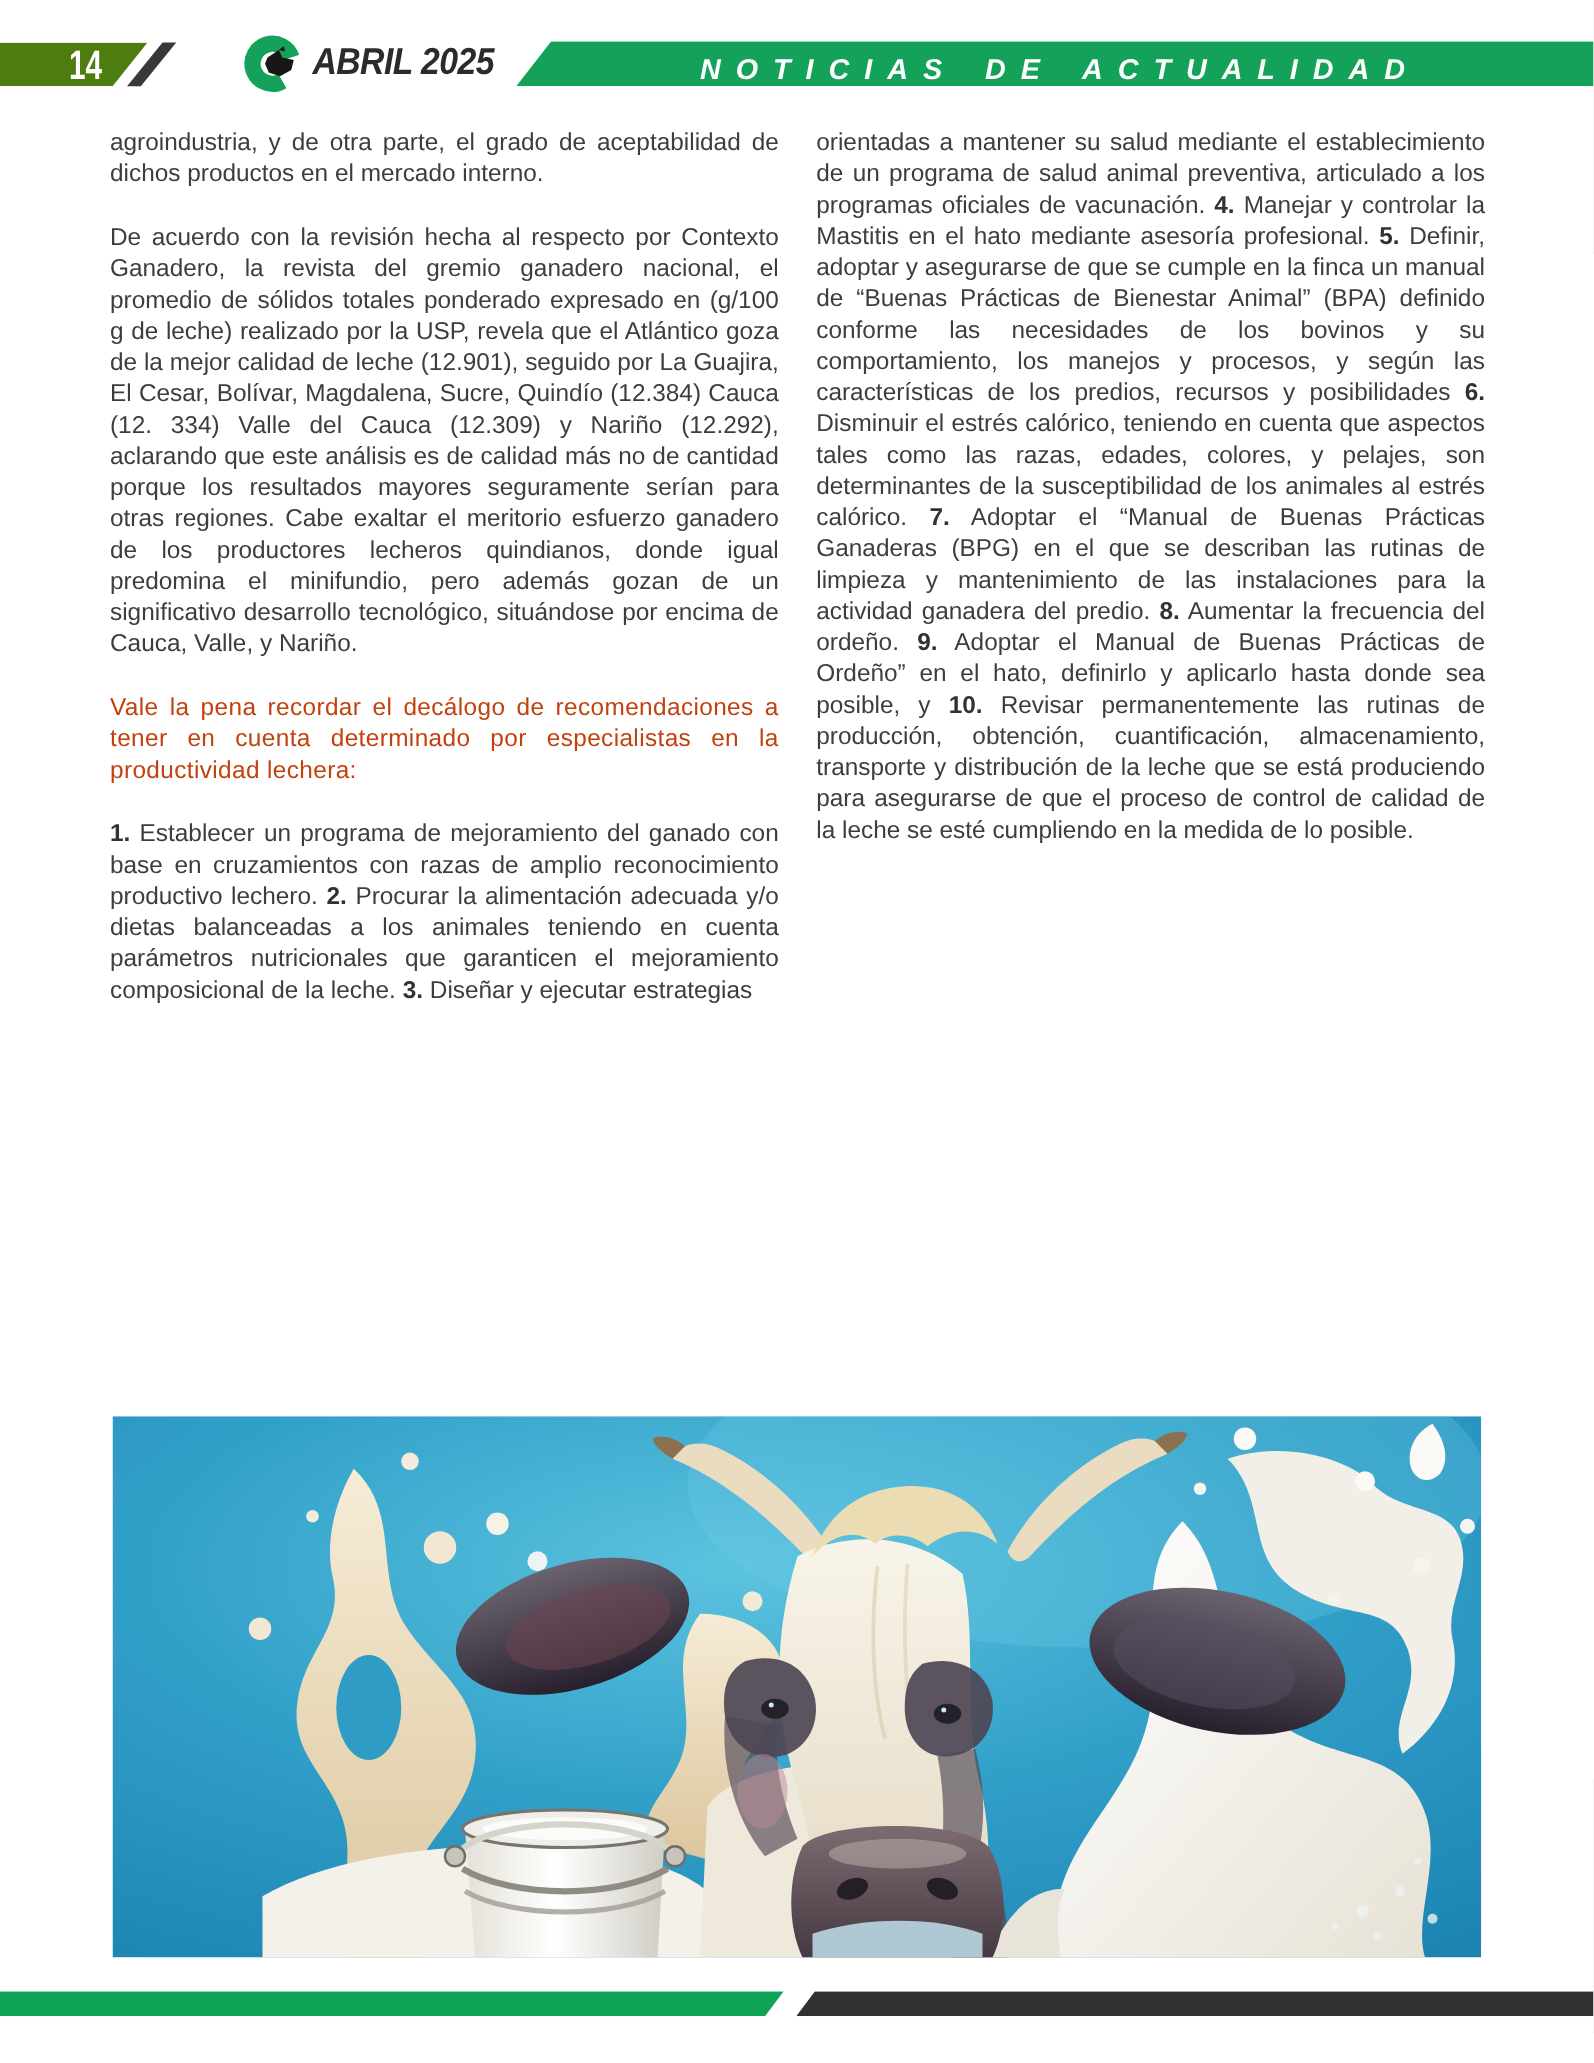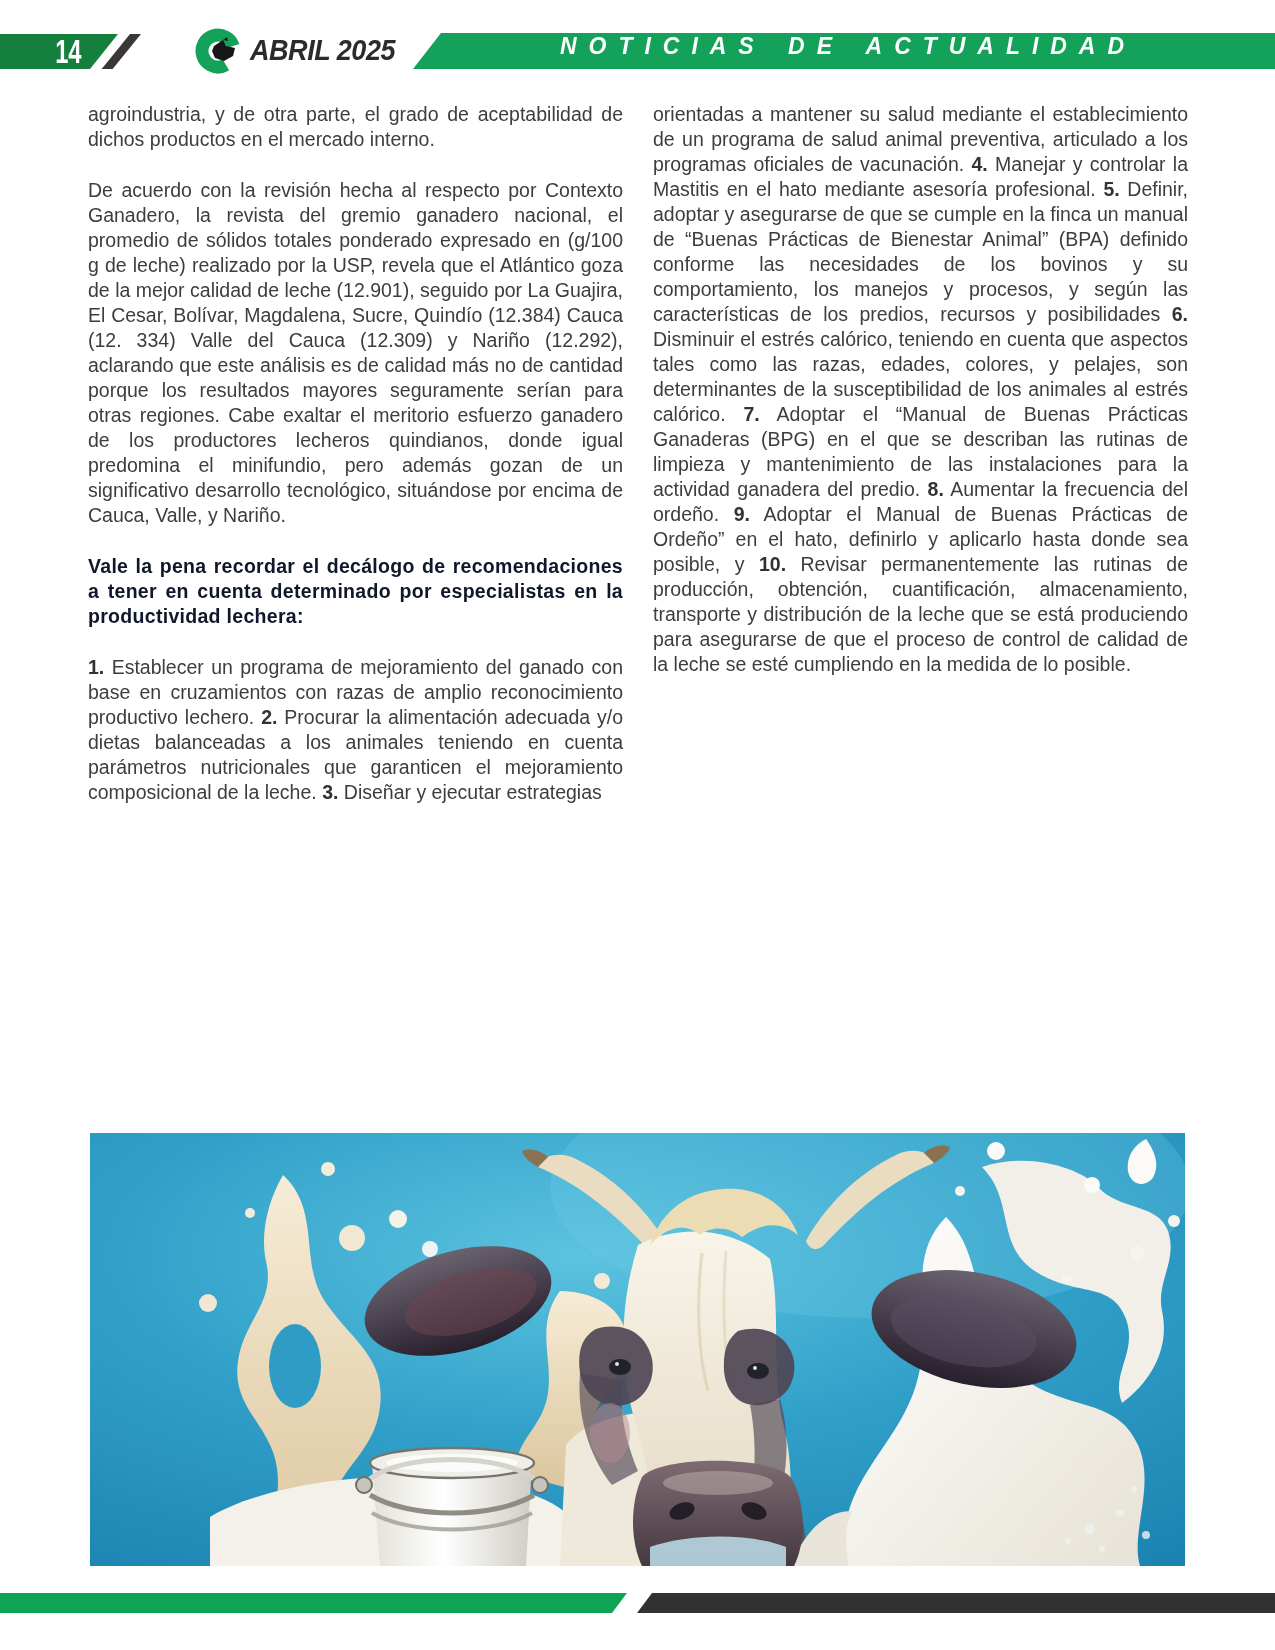--- a/index.html
+++ b/index.html
@@ -5,21 +5,21 @@
   html,body{margin:0;padding:0;background:#e9e9e9;}
   .page{
     position:relative;width:1275px;height:1650px;margin:0 auto;
     background:#ffffff;overflow:hidden;
     font-family:"Liberation Sans","DejaVu Sans",sans-serif;
   }
 
   
   .page-badge{
     position:absolute;top:34px;left:0;width:160px;height:35px;
-    background:#15803d;
+    background:#4d7c0f;
     clip-path:polygon(0 0,118px 0,90px 100%,0 100%);
   }
   .badge-num{
     position:absolute;left:50px;top:-1px;color:#fff;
     font-size:33px;font-weight:bold;line-height:37px;
     transform:scaleX(.72);transform-origin:center;
   }
   .badge-slash{
     position:absolute;top:34px;left:130px;width:11px;height:35px;
     background:#3b3738;transform:skewX(-39deg);transform-origin:0 0;
@@ -28,40 +28,40 @@
   .issue-date{
     position:absolute;left:250px;top:33px;
     font-size:30px;font-weight:bold;font-style:italic;color:#2d2a2b;
     transform:scaleX(.9);transform-origin:0 0;letter-spacing:-0.5px;
     white-space:nowrap;
   }
   .banner{
     position:absolute;left:413px;top:33px;width:862px;height:36px;
     background:#14a25b;
     clip-path:polygon(28px 0,100% 0,100% 100%,0 100%);
-    display:flex;align-items:flex-start;justify-content:center;
+    display:flex;align-items:flex-end;justify-content:center;
   }
   .banner-text{
     color:#fefefe;font-weight:bold;font-style:italic;font-size:23px;
     letter-spacing:.52em;word-spacing:.18em;white-space:nowrap;
     transform:translateX(4px);
   }
 
   
   .content{
     position:absolute;left:88px;top:102px;width:1100px;
     display:flex;gap:30px;
   }
   .column{
     width:535px;font-size:19.5px;line-height:25px;color:#3e3c3c;
     text-align:justify;
   }
   .para{margin:0 0 26px 0;}
   .para:last-child{margin-bottom:15px;}
-  .para-bold{font-weight:bold;color:#0f172a;letter-spacing:.3px;}
+  .para-bold{font-weight:normal;color:#c2410c;letter-spacing:.3px;}
   .seg-bold{font-weight:bold;color:#333131;}
 
   
   .hero{position:absolute;left:90px;top:1133px;width:1095px;height:433px;}
   .hero svg{display:block;}
 
   
   .footer-green{
     position:absolute;top:1593px;left:0;width:627px;height:20px;
     background:#0ea355;

